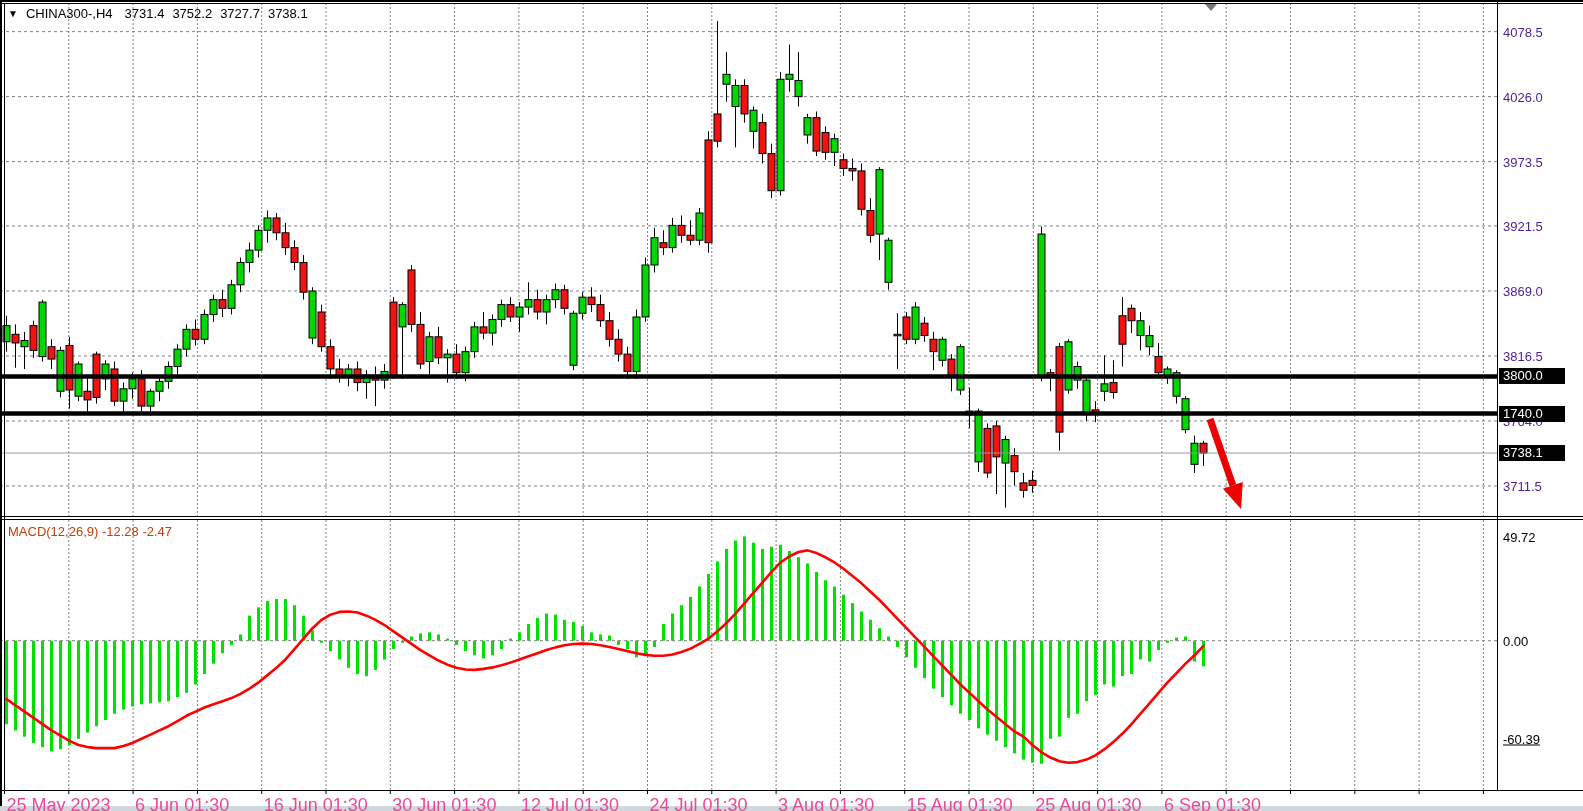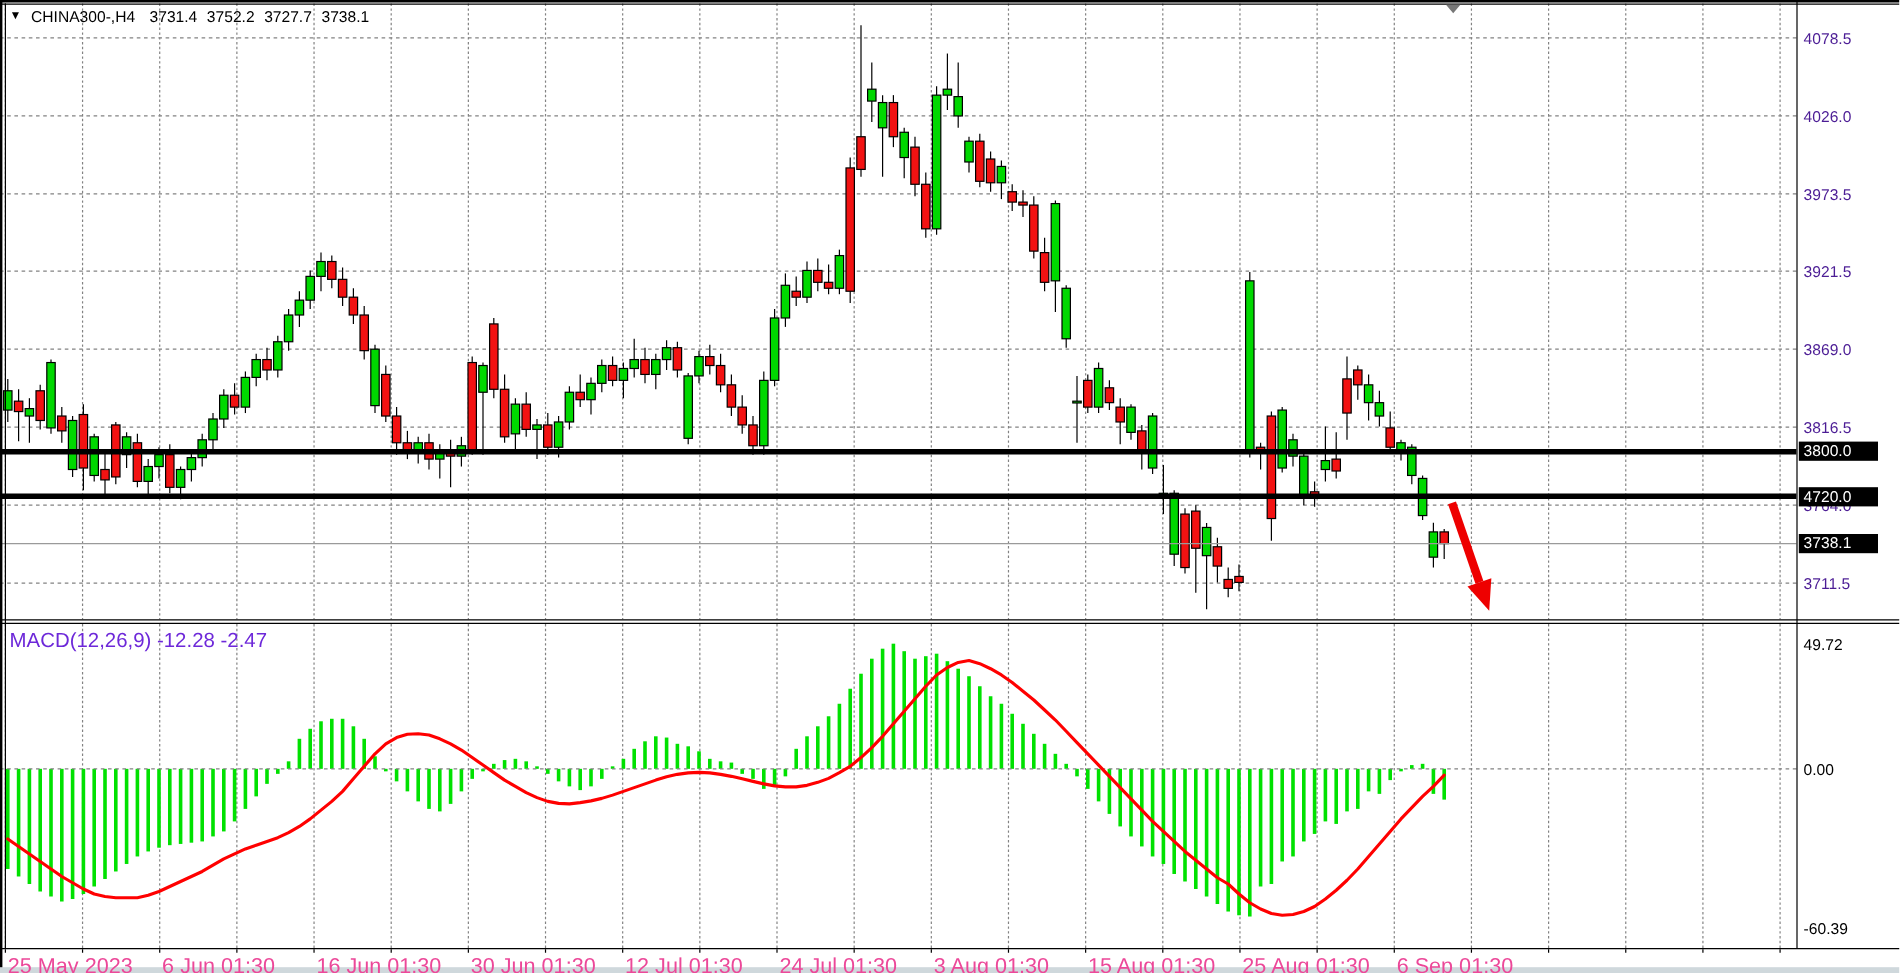--- a/index.html
+++ b/index.html
@@ -3,21 +3,21 @@
 <meta charset="utf-8">
 <style>
   html,body{margin:0;padding:0;background:#fff;}
   #chart-window{position:relative;width:1583px;height:811px;background:#fff;
     font-family:"Liberation Sans","DejaVu Sans",sans-serif;overflow:hidden;}
   #plot-svg{position:absolute;left:0;top:0;}
   .ohlc-header{position:absolute;left:8px;top:6px;font-size:13px;color:#000;
     display:flex;gap:8px;align-items:center;white-space:nowrap;z-index:30;}
   .ohlc-header .sym{margin-right:4px;}
   .dd{font-size:10px;}
-  .macd-label{position:absolute;left:8px;top:524px;font-size:17px;color:#6d28d9;z-index:30;white-space:nowrap;}
+  .macd-label{position:absolute;left:8px;top:524px;font-size:13px;color:#c2410c;z-index:30;white-space:nowrap;}
   .axis-label{position:absolute;left:1503px;font-size:13px;color:#4c1d95;transform:translateY(-50%);z-index:5;white-space:nowrap;}
   .price-box{position:absolute;left:1499px;width:62px;height:16px;background:#000;color:#fff;
     font-size:13px;line-height:16px;padding-left:4px;z-index:10;white-space:nowrap;}
   .time-label{position:absolute;top:795px;font-size:18px;color:#ec4899;z-index:5;white-space:nowrap;}
   .macd-axis-label{position:absolute;left:1503px;font-size:13px;color:#000000;transform:translateY(-50%);z-index:5;}
 </style>
 </head>
 <body>
 
 <div id="chart-window">
@@ -538,27 +538,27 @@
   <div id="price-axis">
       <div class="axis-label" style="top: 31.617px;">4078.5</div>
       <div class="axis-label" style="top: 96.612px;">4026.0</div>
       <div class="axis-label" style="top: 161.607px;">3973.5</div>
       <div class="axis-label" style="top: 225.983px;">3921.5</div>
       <div class="axis-label" style="top: 290.978px;">3869.0</div>
       <div class="axis-label" style="top: 355.973px;">3816.5</div>
       <div class="axis-label" style="top: 420.968px;">3764.0</div>
       <div class="axis-label" style="top: 485.963px;">3711.5</div>
       <div class="price-box" style="top: 368px;">3800.0</div>
-      <div class="price-box" style="top: 405.54px;">4720.0</div>
+      <div class="price-box" style="top: 405.54px;">1740.0</div>
       <div class="price-box" style="top: 445.032px;">3738.1</div>
     </div>
   <div id="macd-axis">
       <div class="macd-axis-label" style="top: 536.984px;">49.72</div>
       <div class="macd-axis-label" style="top: 640.7px;">0.00</div>
-      <div class="macd-axis-label" style="top: 774px;">-60.39</div>
+      <div class="macd-axis-label" style="top: 739px; text-decoration: underline;">-60.39</div>
     </div>
   <div id="time-axis">
       <div class="time-label" style="left: 6.5px;">25 May 2023</div>
       <div class="time-label" style="left: 135.1px;">6 Jun 01:30</div>
       <div class="time-label" style="left: 263.7px;">16 Jun 01:30</div>
       <div class="time-label" style="left: 392.3px;">30 Jun 01:30</div>
       <div class="time-label" style="left: 520.9px;">12 Jul 01:30</div>
       <div class="time-label" style="left: 649.5px;">24 Jul 01:30</div>
       <div class="time-label" style="left: 778.1px;">3 Aug 01:30</div>
       <div class="time-label" style="left: 906.7px;">15 Aug 01:30</div>

